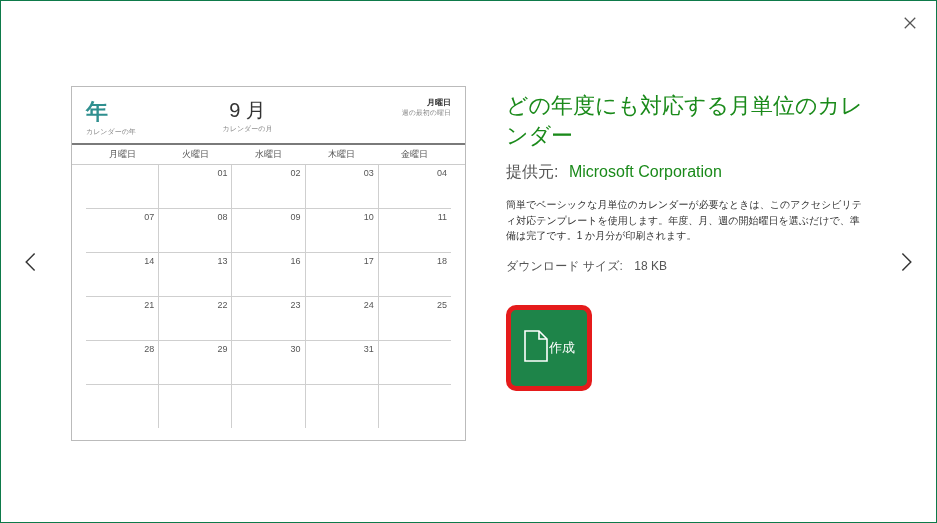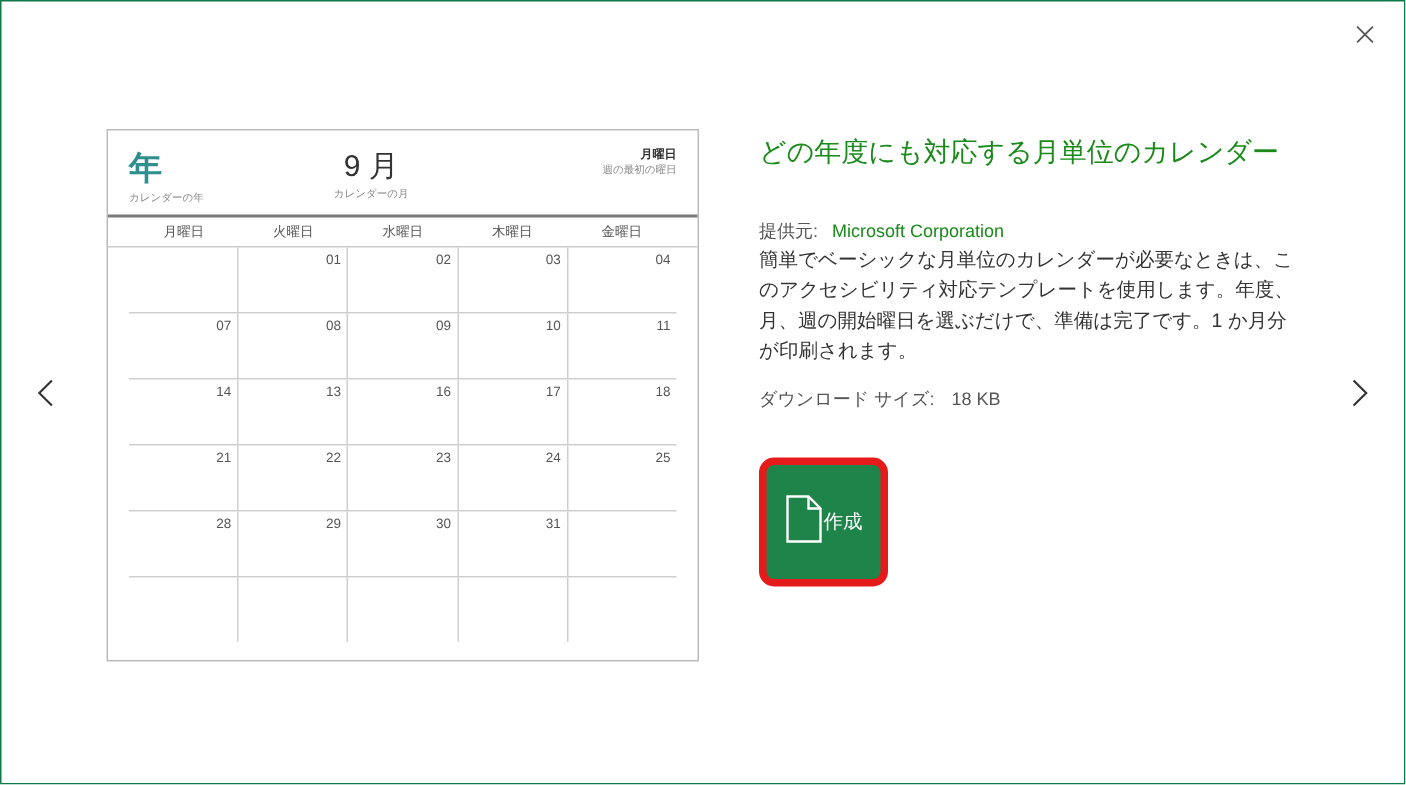--- a/index.html
+++ b/index.html
@@ -49,24 +49,24 @@
   .cal-grid { padding: 0 14px 12px 14px; }
   .cal-row { display: flex; border-bottom: 1px solid #cfcfcf; }
   .cal-row:last-child { border-bottom: none; }
   .cal-cell {
     flex: 1; height: 43px; border-right: 1px solid #cfcfcf;
     font-size: 9px; color: #555; text-align: right; padding: 3px 4px 0 0;
   }
   .cal-cell:last-child { border-right: none; }
 
   .info { flex: 1; padding-top: 5px; }
-  .title { font-size: 18px; color: #1a8a1a; line-height: 1.35; margin-bottom: 31px; font-family: Liberation Mono, monospace; }
-  .provider-row { font-size: 12px; color: #555; }
+  .title { font-size: 22px; color: #1a8a1a; line-height: 1.35; margin-bottom: 12px; }
+  .provider-row { font-size: 16px; color: #555; margin-bottom: 14px; }
   .provider-link { color: #1a8a1a; margin-left: 6px; }
-  .desc { font-size: 13px; color: #333; line-height: 1.55; margin-bottom: 14px; }
+  .desc { font-size: 10px; color: #333; line-height: 1.55; margin-bottom: 14px; }
   .size-row { font-size: 12px; color: #555; }
   .size-val { margin-left: 8px; }
 
   .create-wrap {
     margin-top: 30px;
     width: 86px; height: 86px; border: 5px solid #e51b1b; border-radius: 10px;
     display: flex; align-items: center; justify-content: center;
     background: #1e8449;
   }
   .create-btn {

